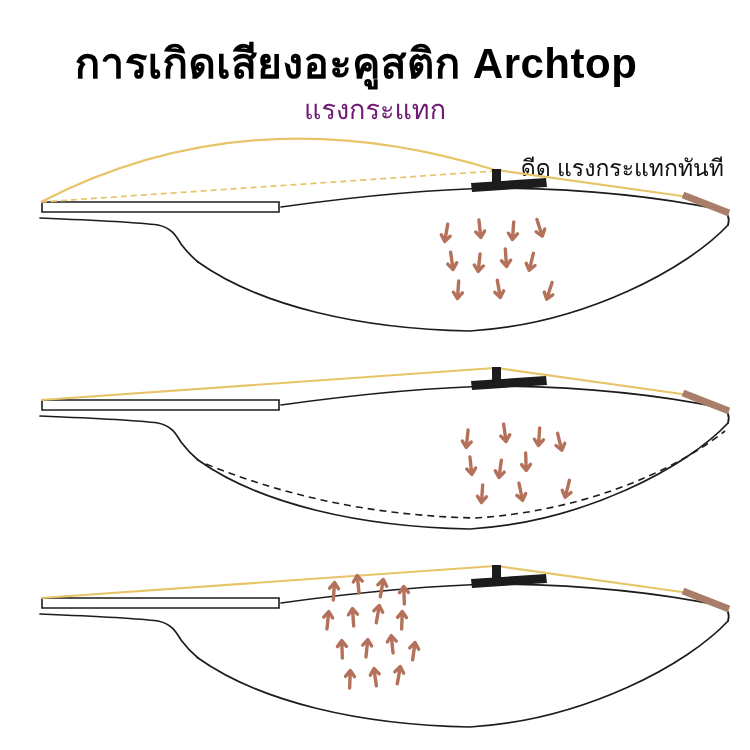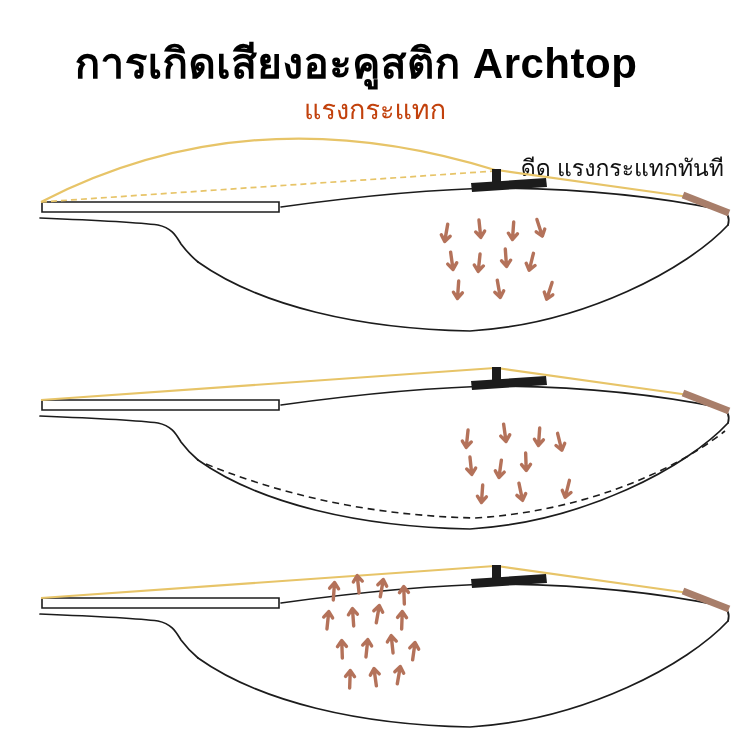--- a/index.html
+++ b/index.html
@@ -13,21 +13,21 @@
   }
   .title{
     position:absolute;top:30px;left:0;width:712px;
     text-align:center;
     font-size:42px;font-weight:700;color:#000;
     letter-spacing:0.5px;
   }
   .subtitle{
     position:absolute;top:88px;left:0;width:750px;
     text-align:center;
-    font-size:27px;font-weight:400;color:#c2410c;
+    font-size:27px;font-weight:400;color:#701a75;
   }
   .pluck-label{
     position:absolute;top:150px;right:26px;
     font-size:23px;color:#111;
   }
   .airmass-label{
     position:absolute;top:352px;left:590px;
     font-size:23px;color:#111;
   }
   svg.diagram{position:absolute;left:0;top:0;}

